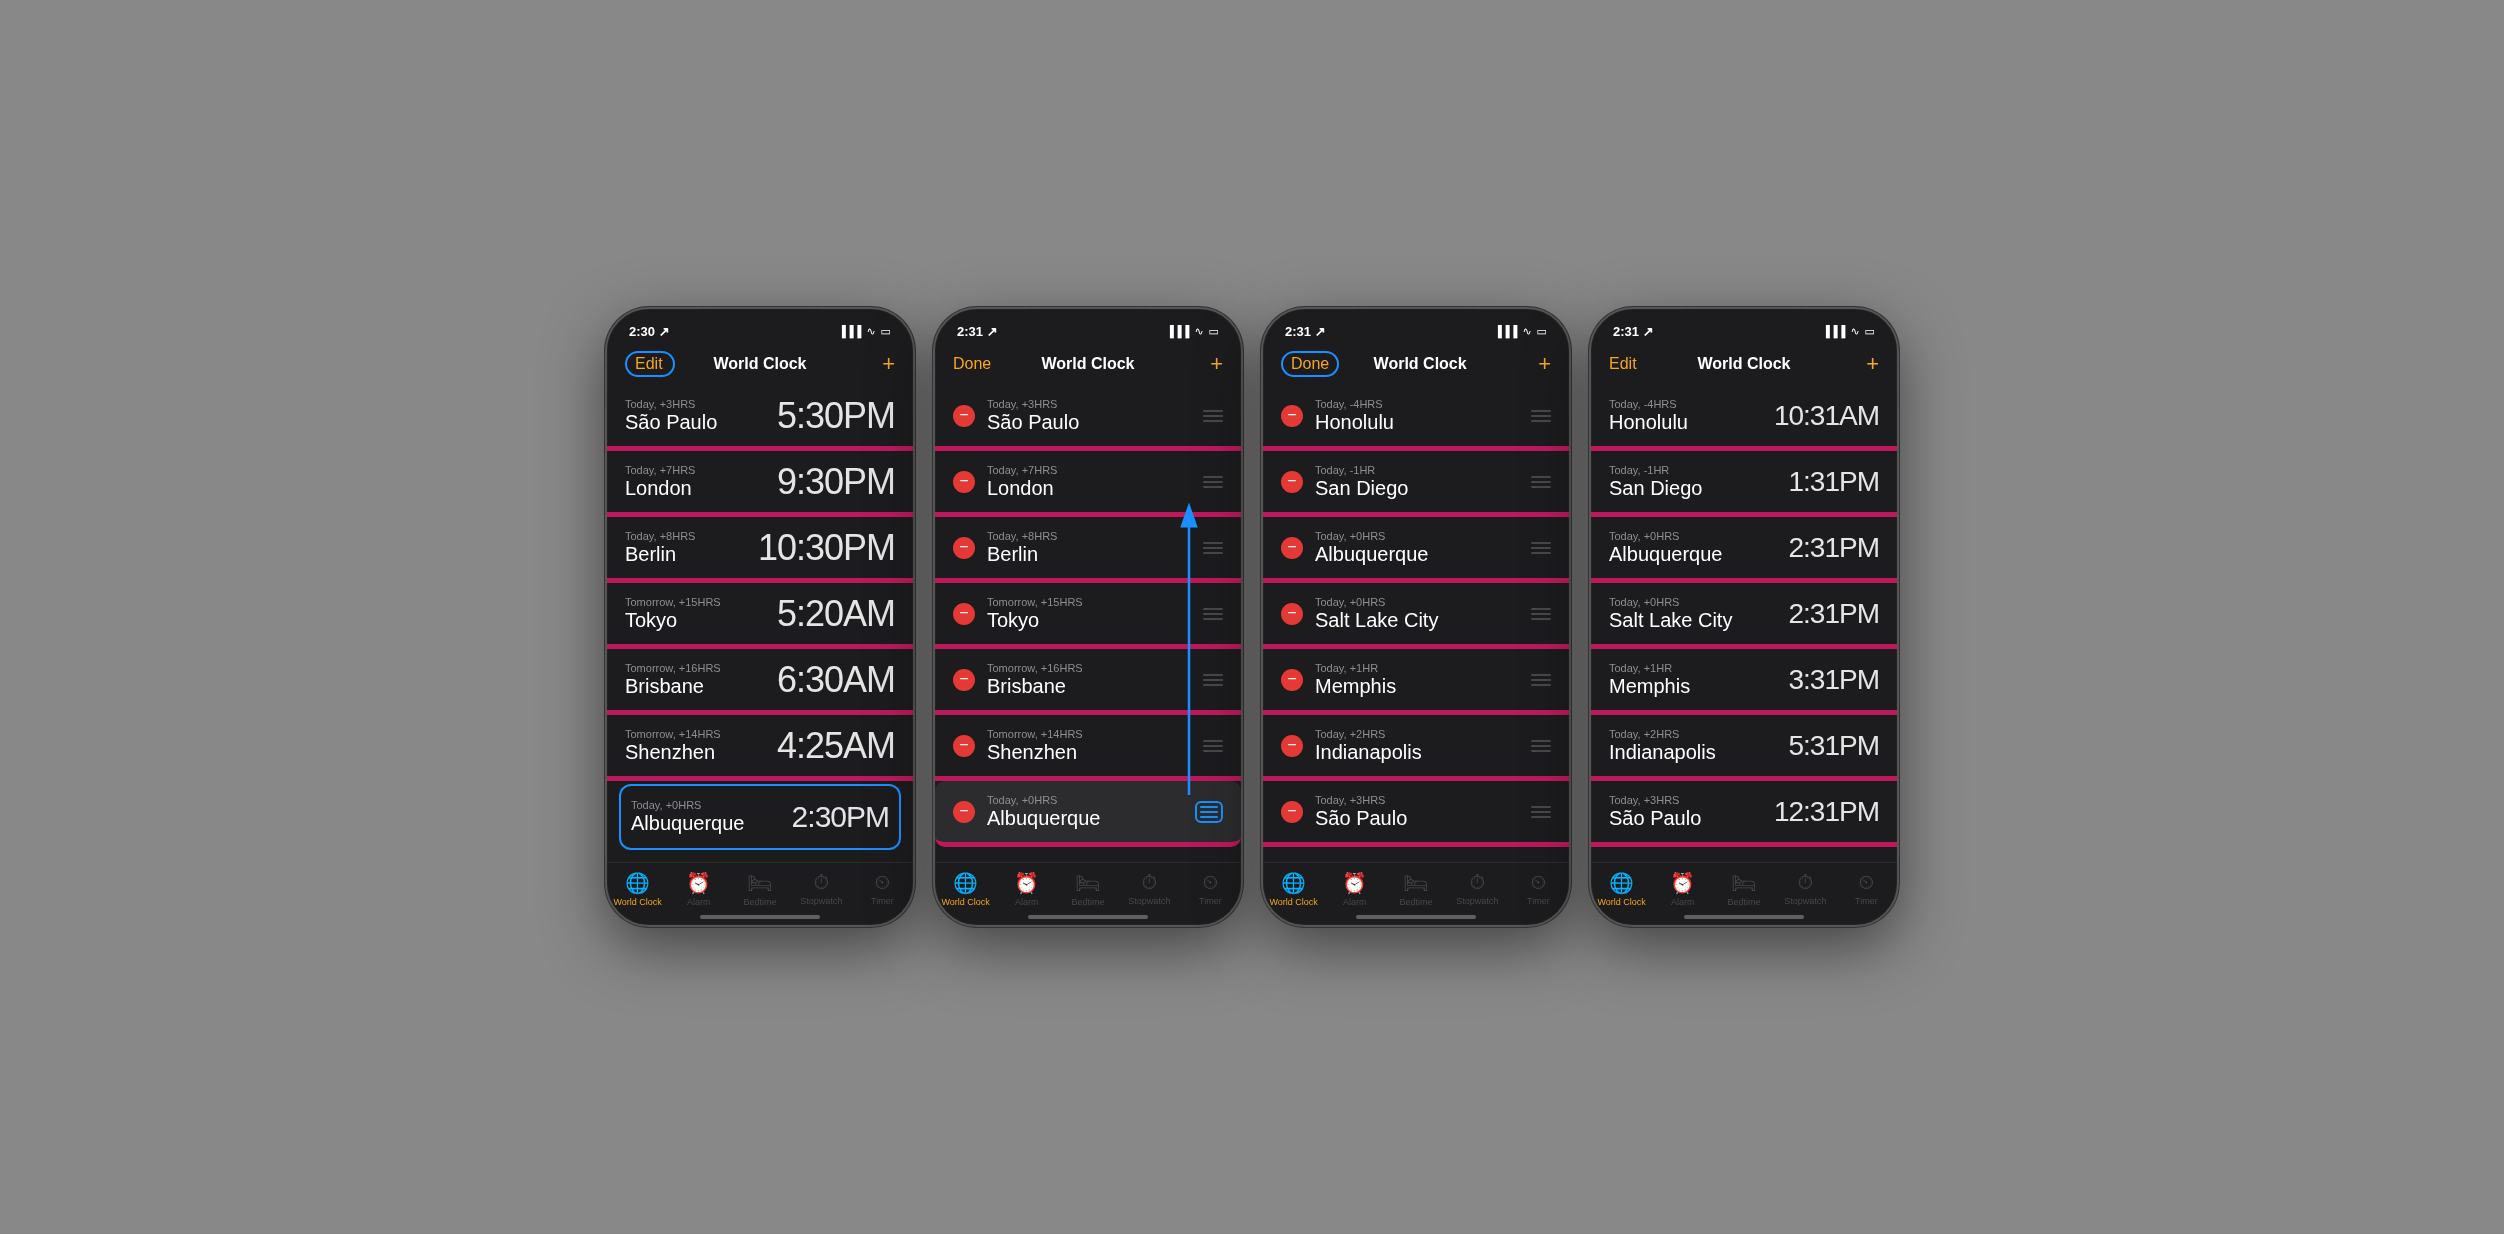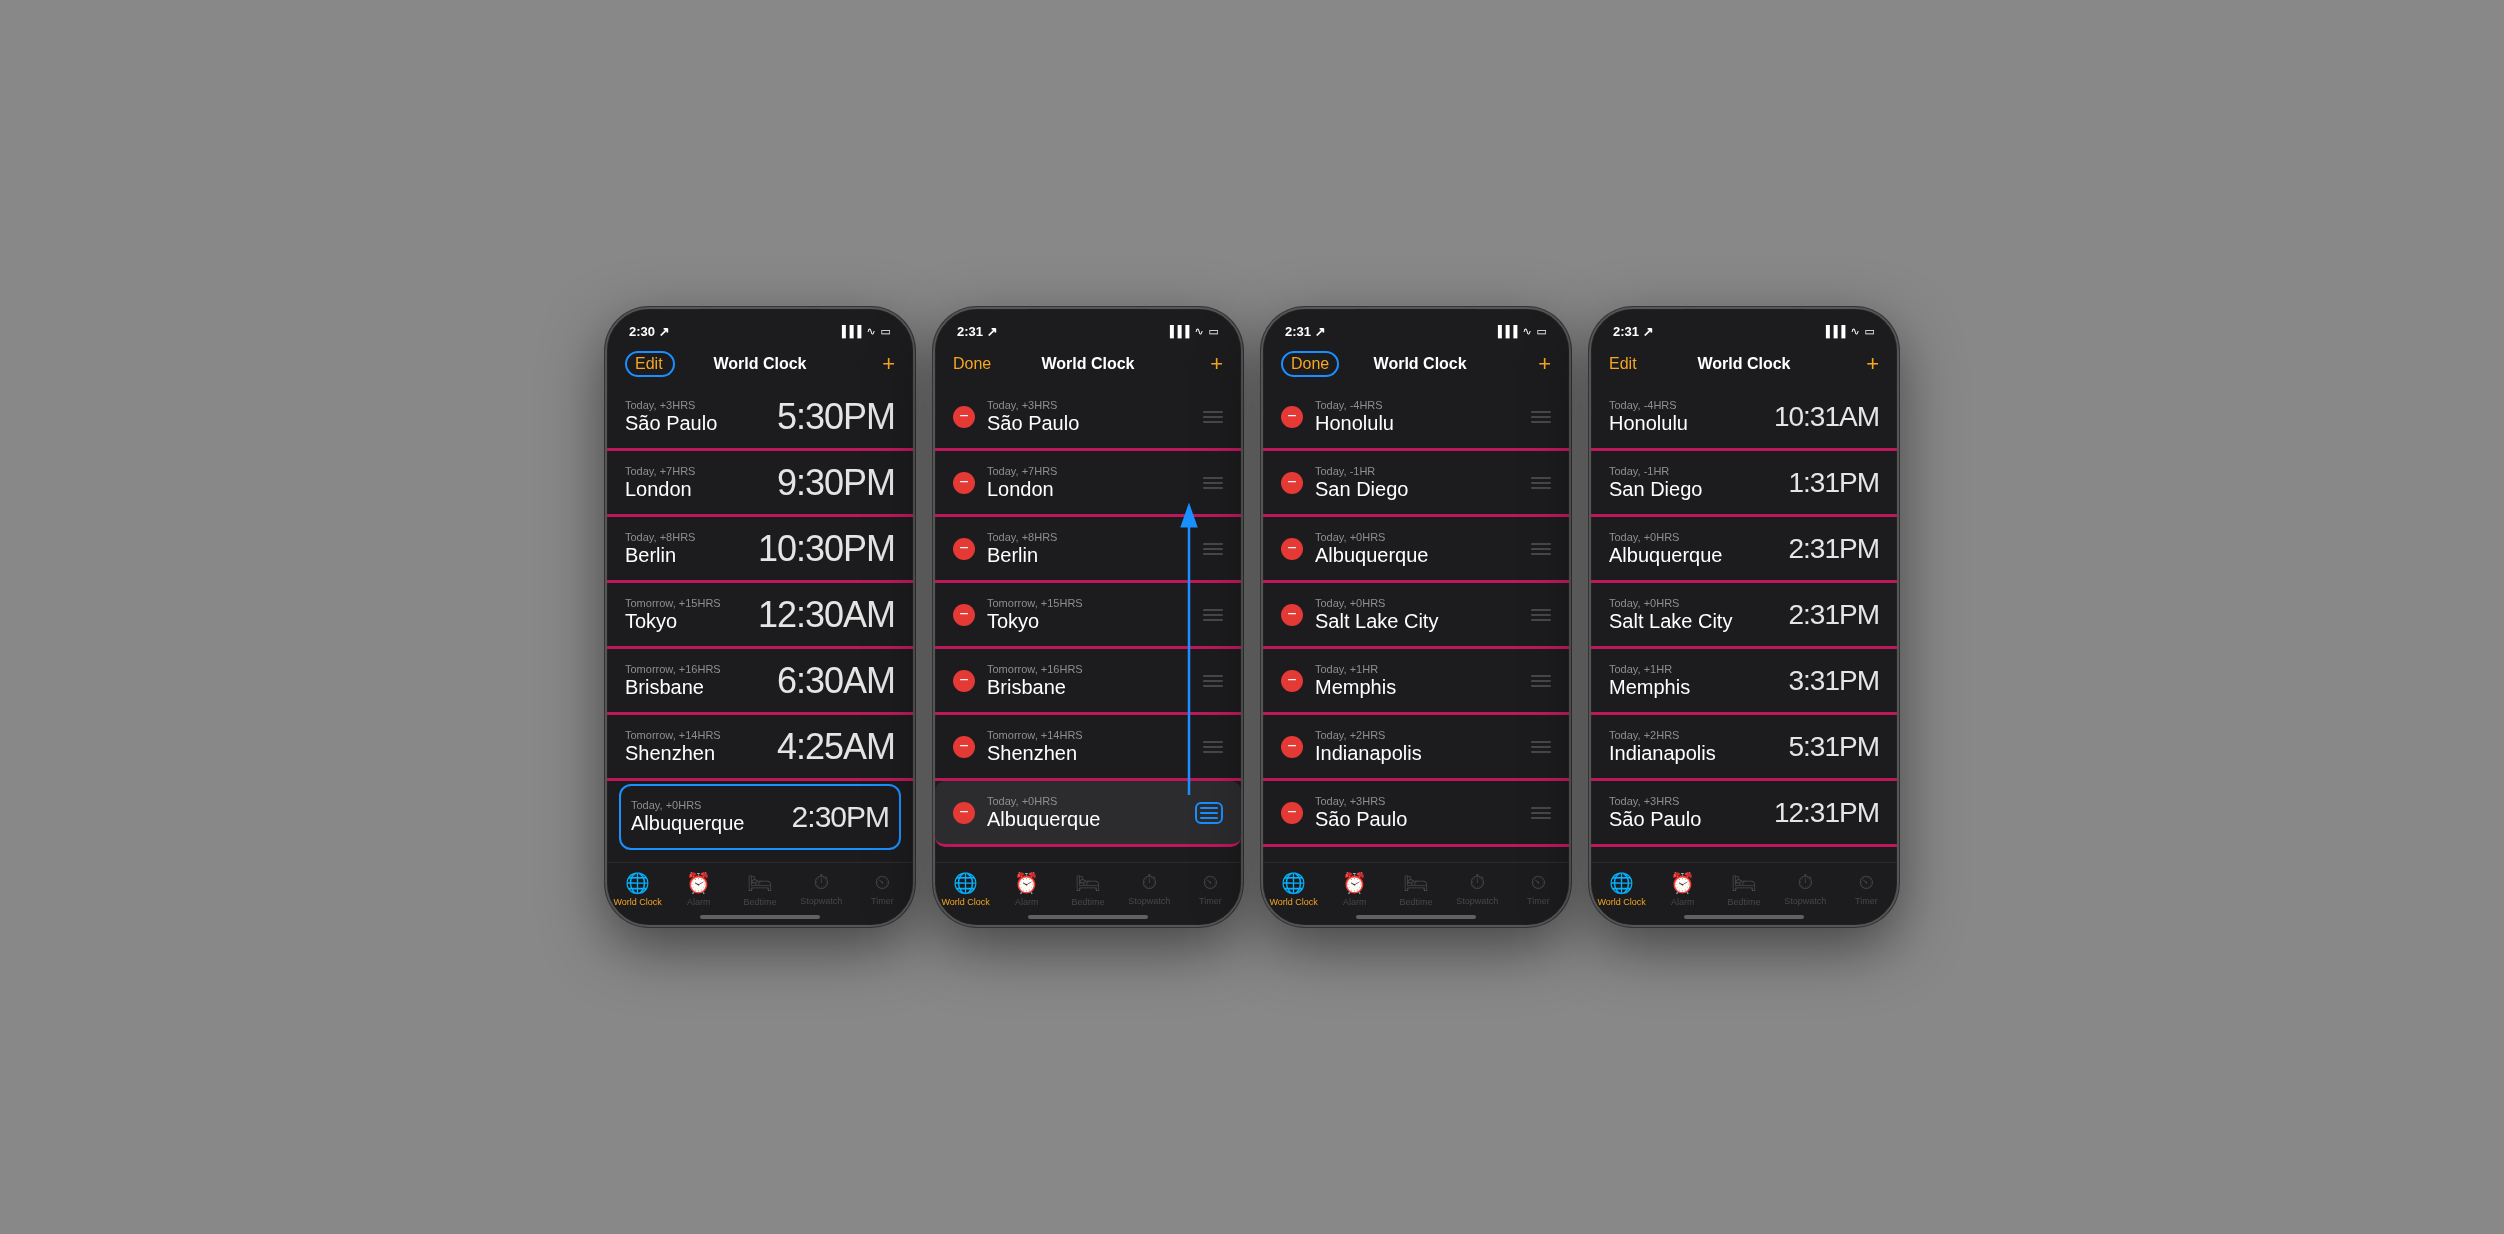--- a/index.html
+++ b/index.html
@@ -98,21 +98,21 @@
     
     .clock-list {
       flex: 1;
       overflow: hidden;
       padding: 0 0 0 0;
     }
     .clock-item {
       display: flex;
       align-items: center;
       padding: 8px 18px;
-      border-bottom: 3px solid #be185d;
+      border-bottom: 5px solid #be185d;
       position: relative;
       min-height: 66px;
     }
     .clock-item.highlighted {
       border: 2.5px solid #1a8fff;
       border-radius: 12px;
       margin: 3px 12px;
       padding: 8px 10px;
     }
     .delete-btn {
@@ -264,21 +264,21 @@
             <div class="clock-label">Today, +8HRS</div>
             <div class="clock-city">Berlin</div>
           </div>
           <div class="clock-time">10:30PM</div>
         </div>
         <div class="clock-item">
           <div class="clock-info">
             <div class="clock-label">Tomorrow, +15HRS</div>
             <div class="clock-city">Tokyo</div>
           </div>
-          <div class="clock-time">12:30AM</div>
+          <div class="clock-time">5:20AM</div>
         </div>
         <div class="clock-item">
           <div class="clock-info">
             <div class="clock-label">Tomorrow, +16HRS</div>
             <div class="clock-city">Brisbane</div>
           </div>
           <div class="clock-time">6:30AM</div>
         </div>
         <div class="clock-item">
           <div class="clock-info">

